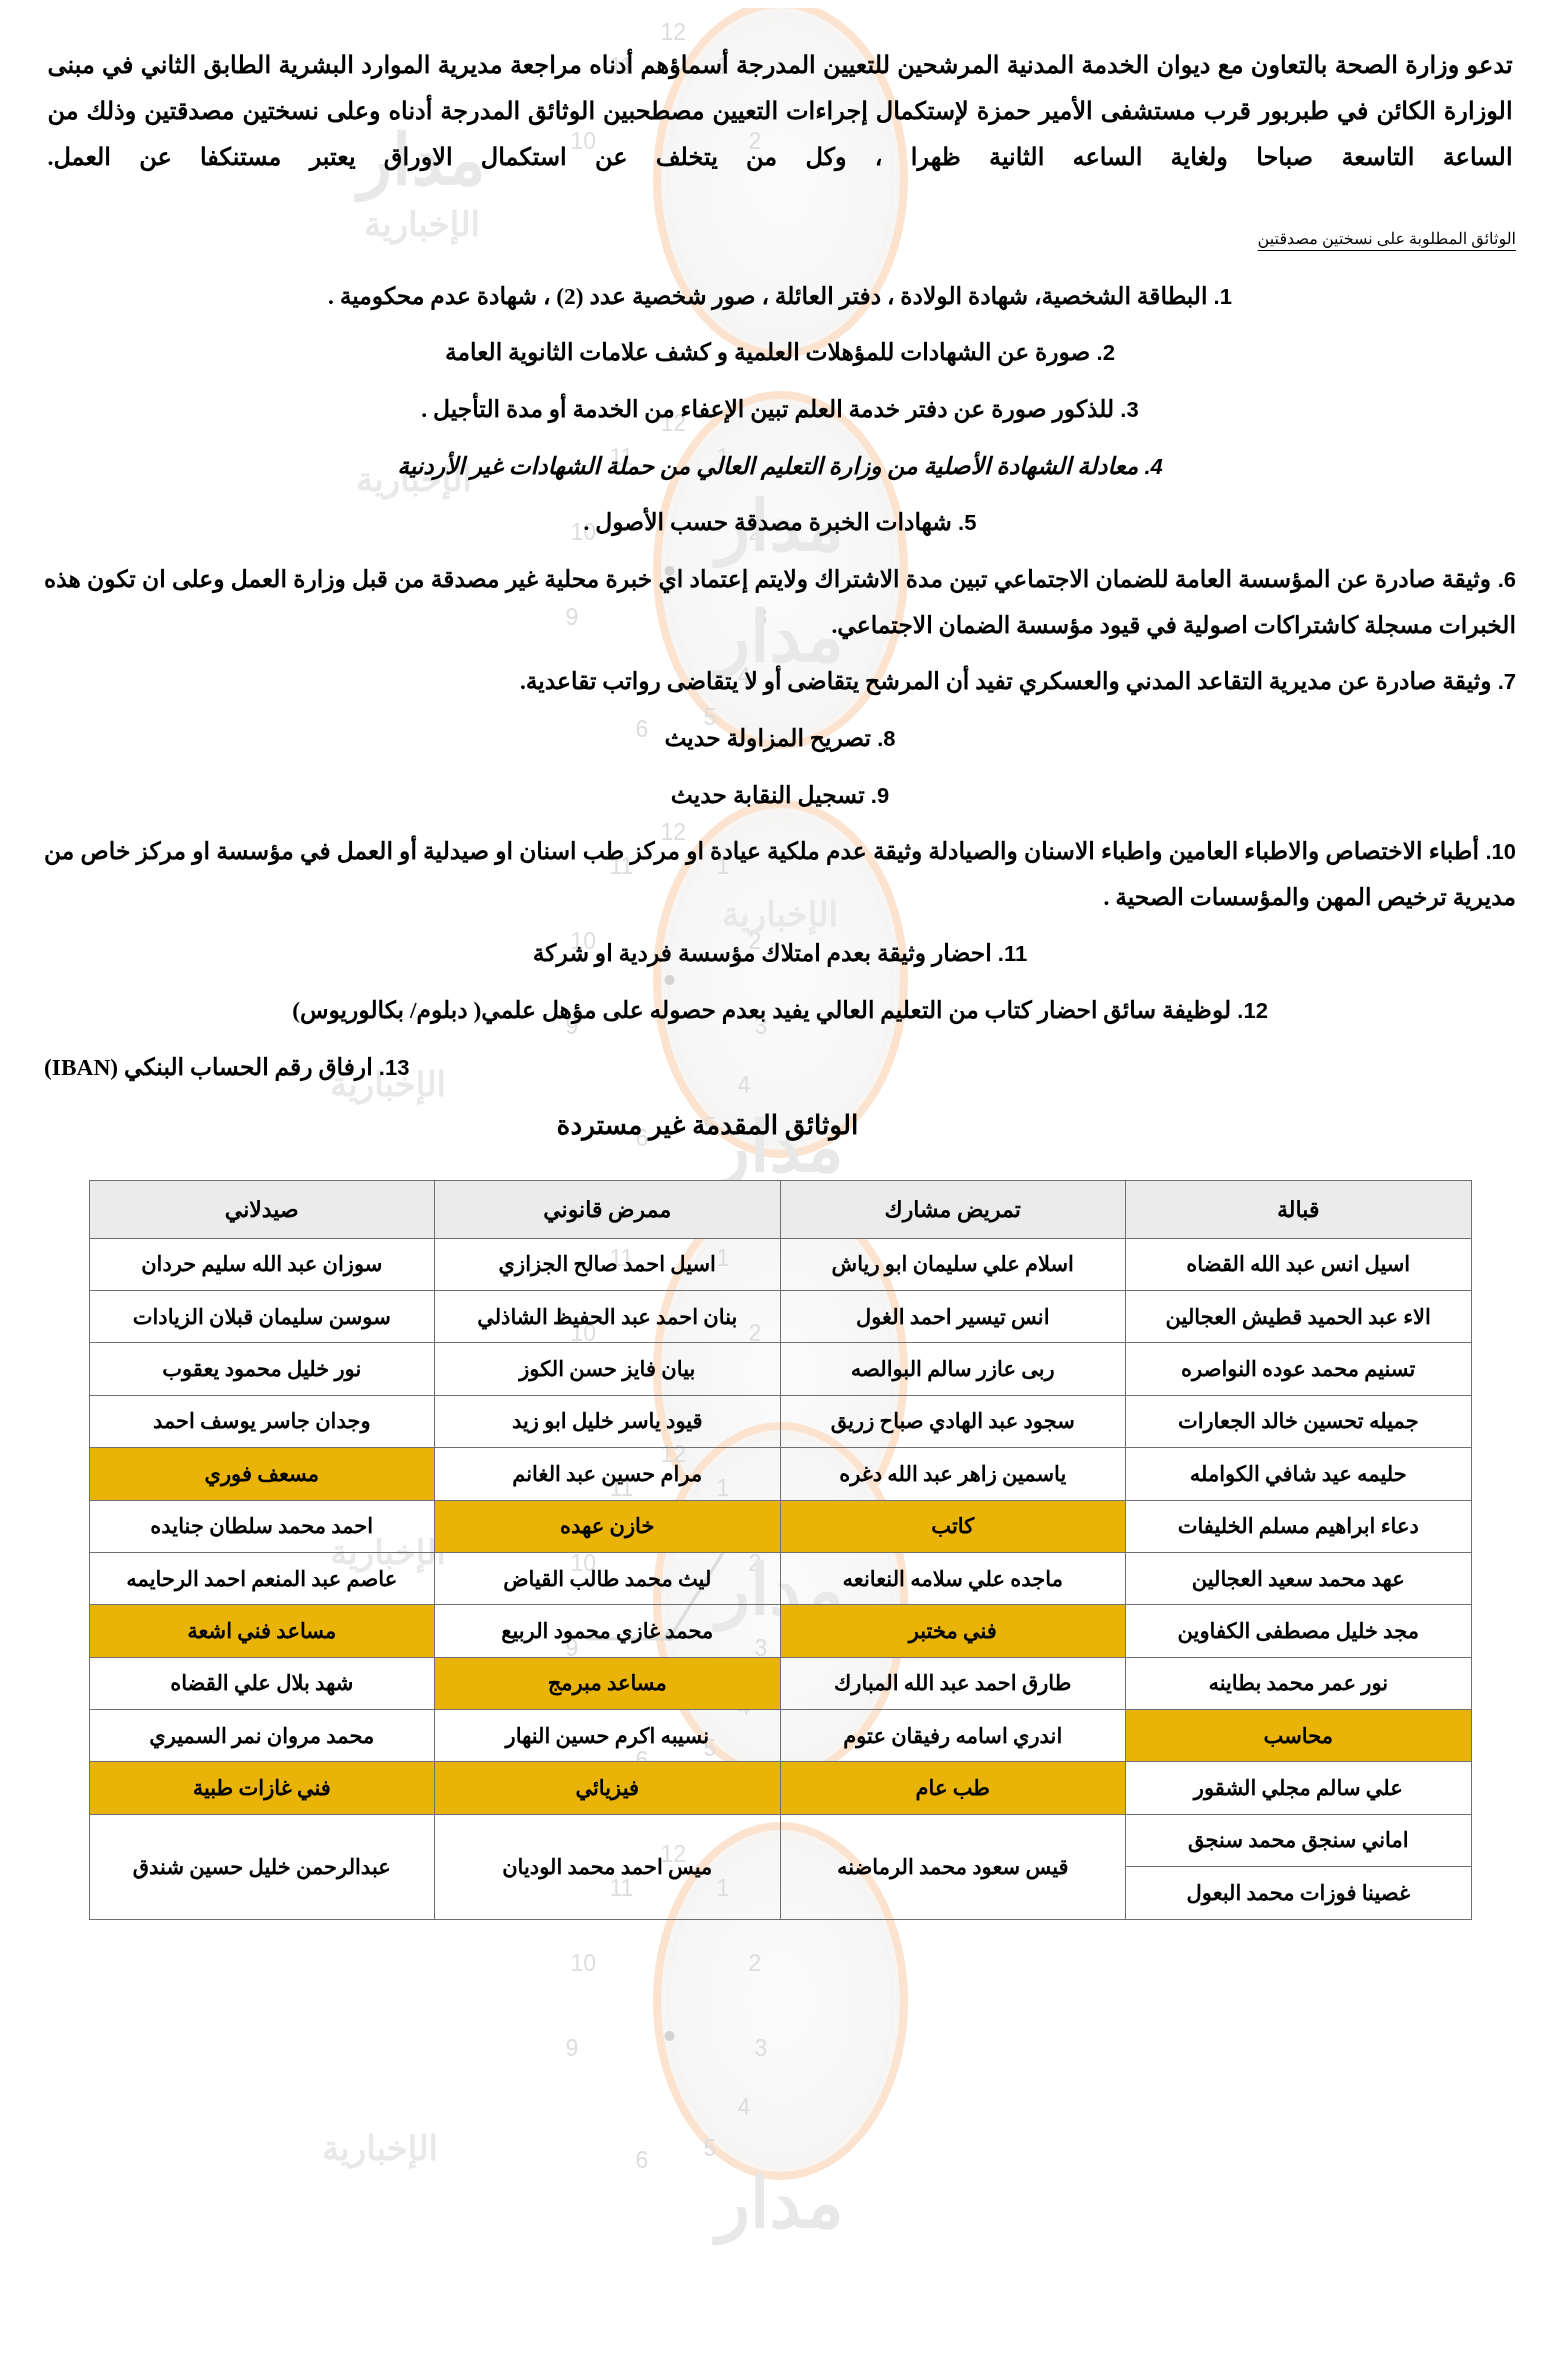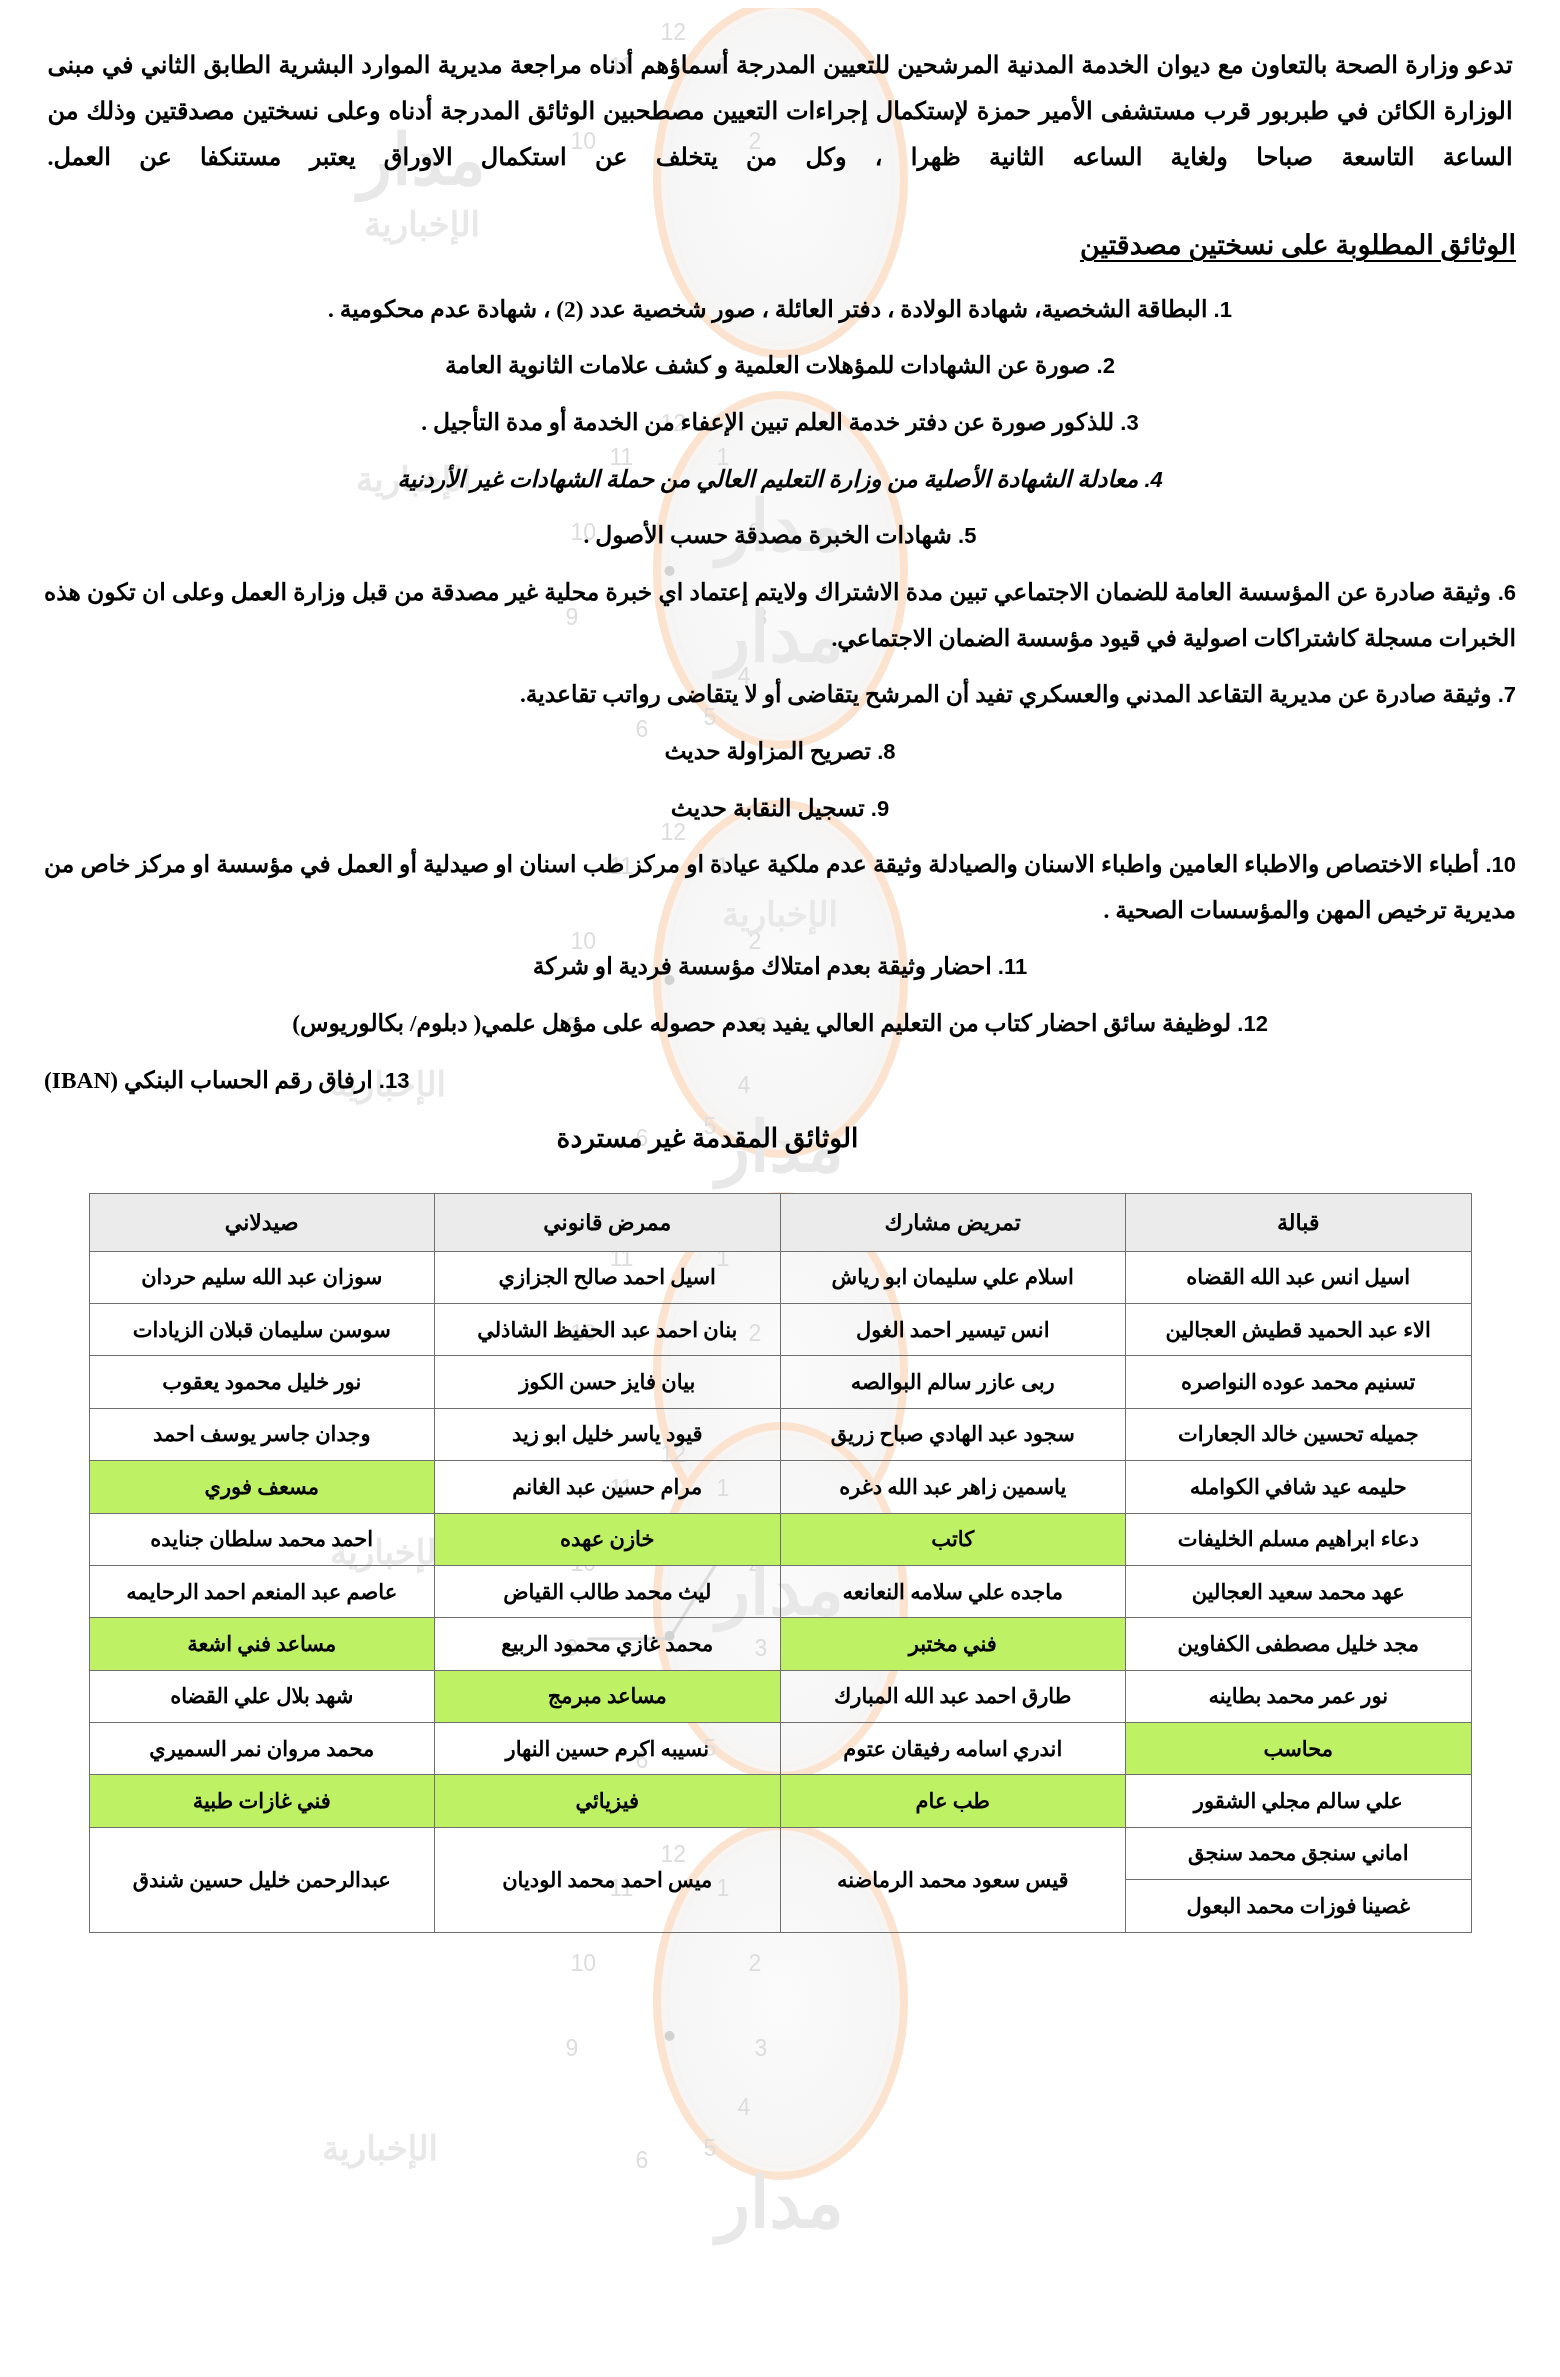--- a/index.html
+++ b/index.html
@@ -120,22 +120,22 @@
     letter-spacing: 0px;
     margin: 0;
     padding: 0 3.4px;
   }
   .heading-underline {
     margin: 49px 0 25.5px 0;
     text-align: right;
     padding-left: 102px;
   }
   .heading-underline span {
-    font-size: 27px;
-    font-weight: 700;
+    font-size: 16px;
+    font-weight: 400;
     text-decoration: underline;
     text-underline-offset: 6px;
   }
   ol.req {
     list-style: none;
     margin: 0;
     padding: 0;
     counter-reset: reqitem;
   }
   ol.req > li {
@@ -180,21 +180,21 @@
     padding: 7.7px 5.1px;
     line-height: 1.25;
     height: 36px;
   }
   table.names thead th {
     background: #ebebeb;
     font-size: 22px;
     height: 41px;
   }
   td.shaded {
-    background: #bef264;
+    background: #eab308;
   }
   td.tall {
     height: 78px;
   }
 </style>
 </head>
 <body>
 
 <div class="page">
 

